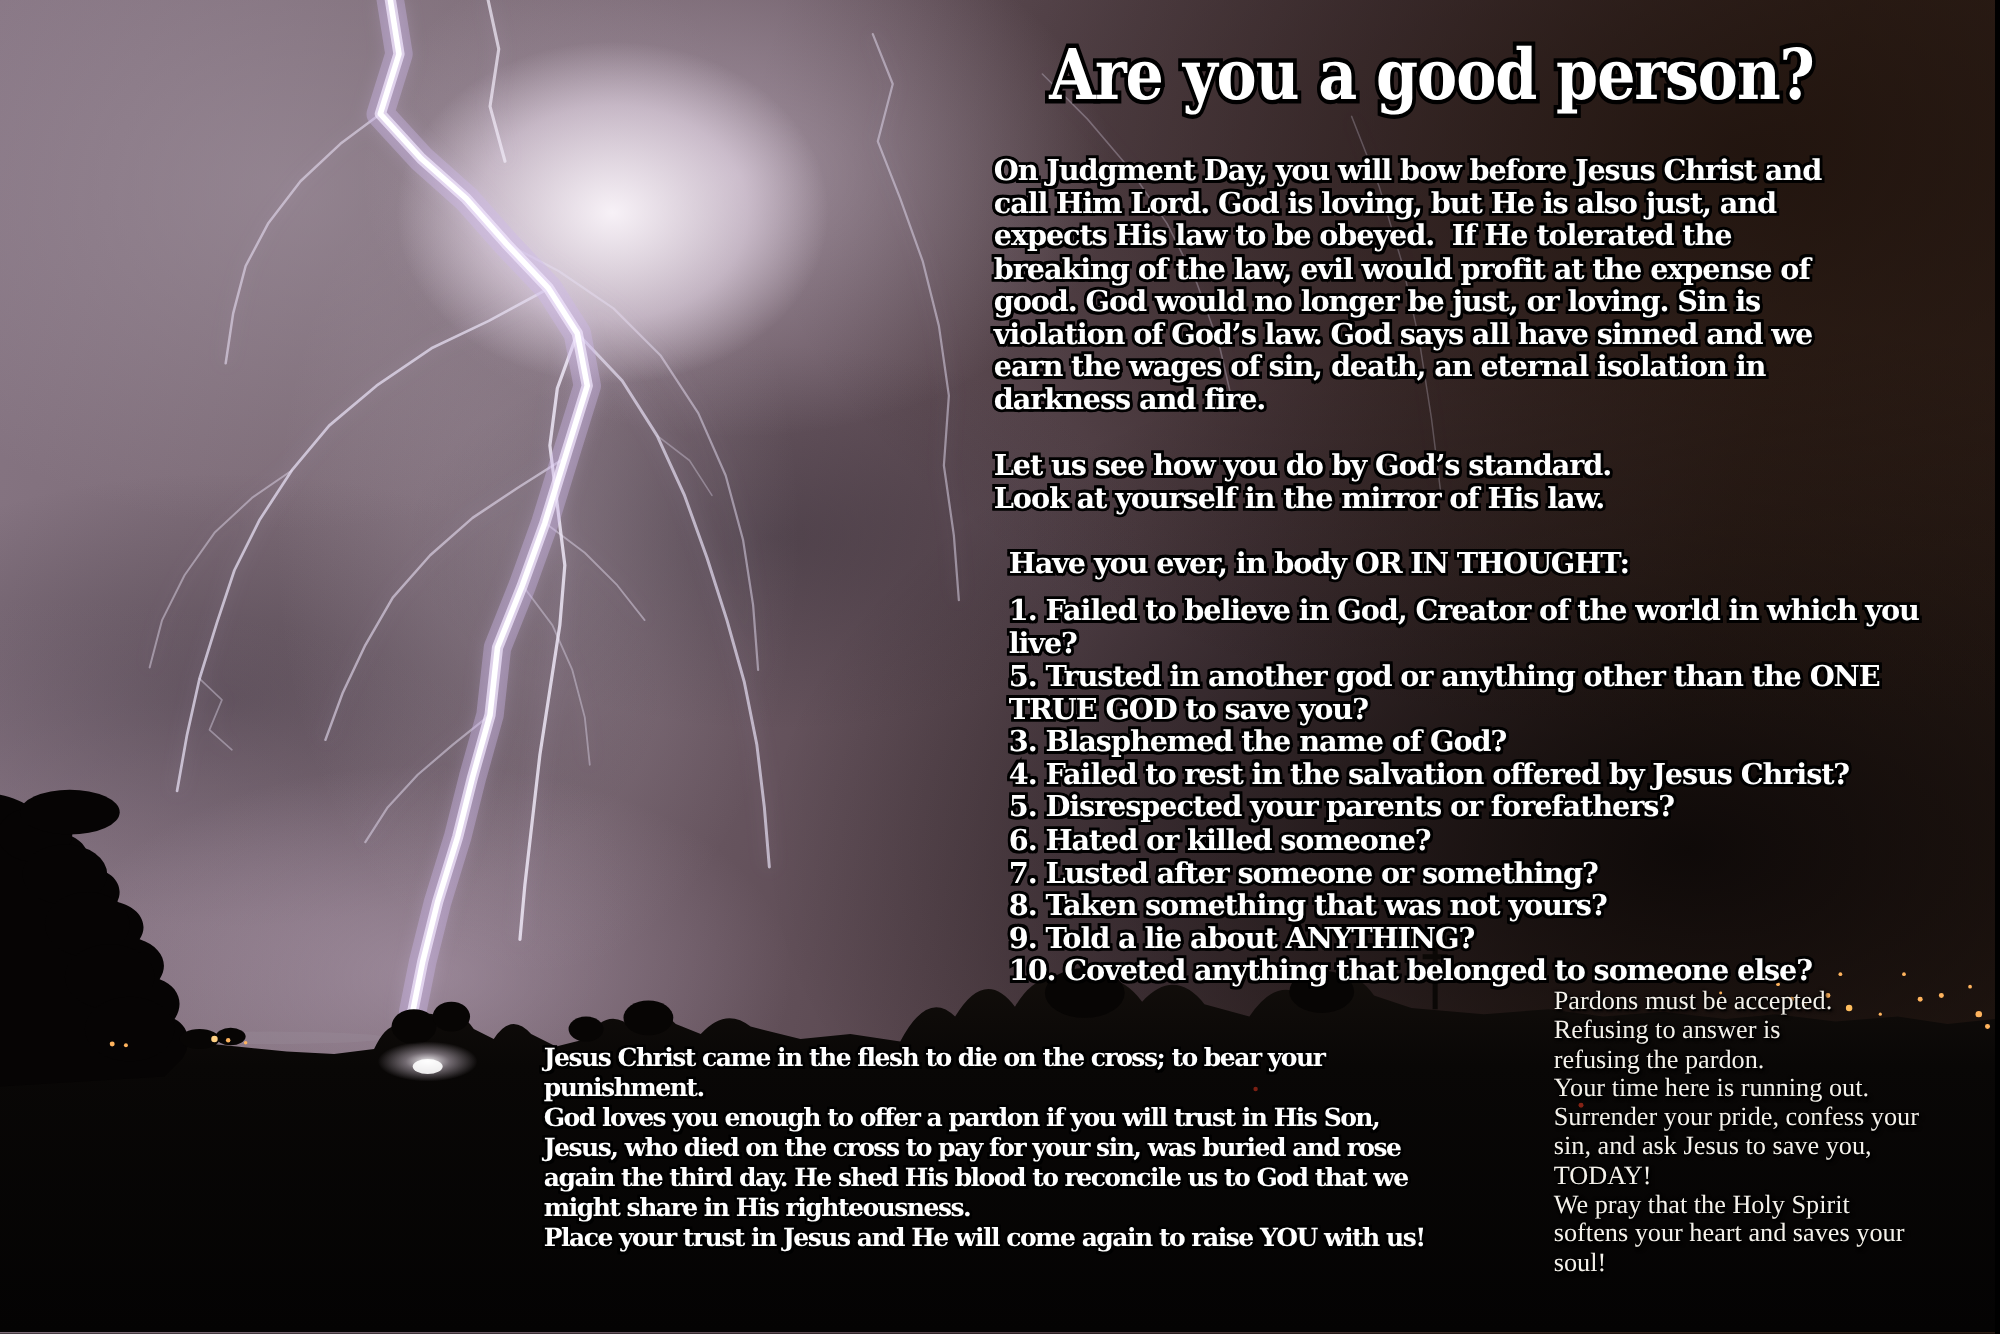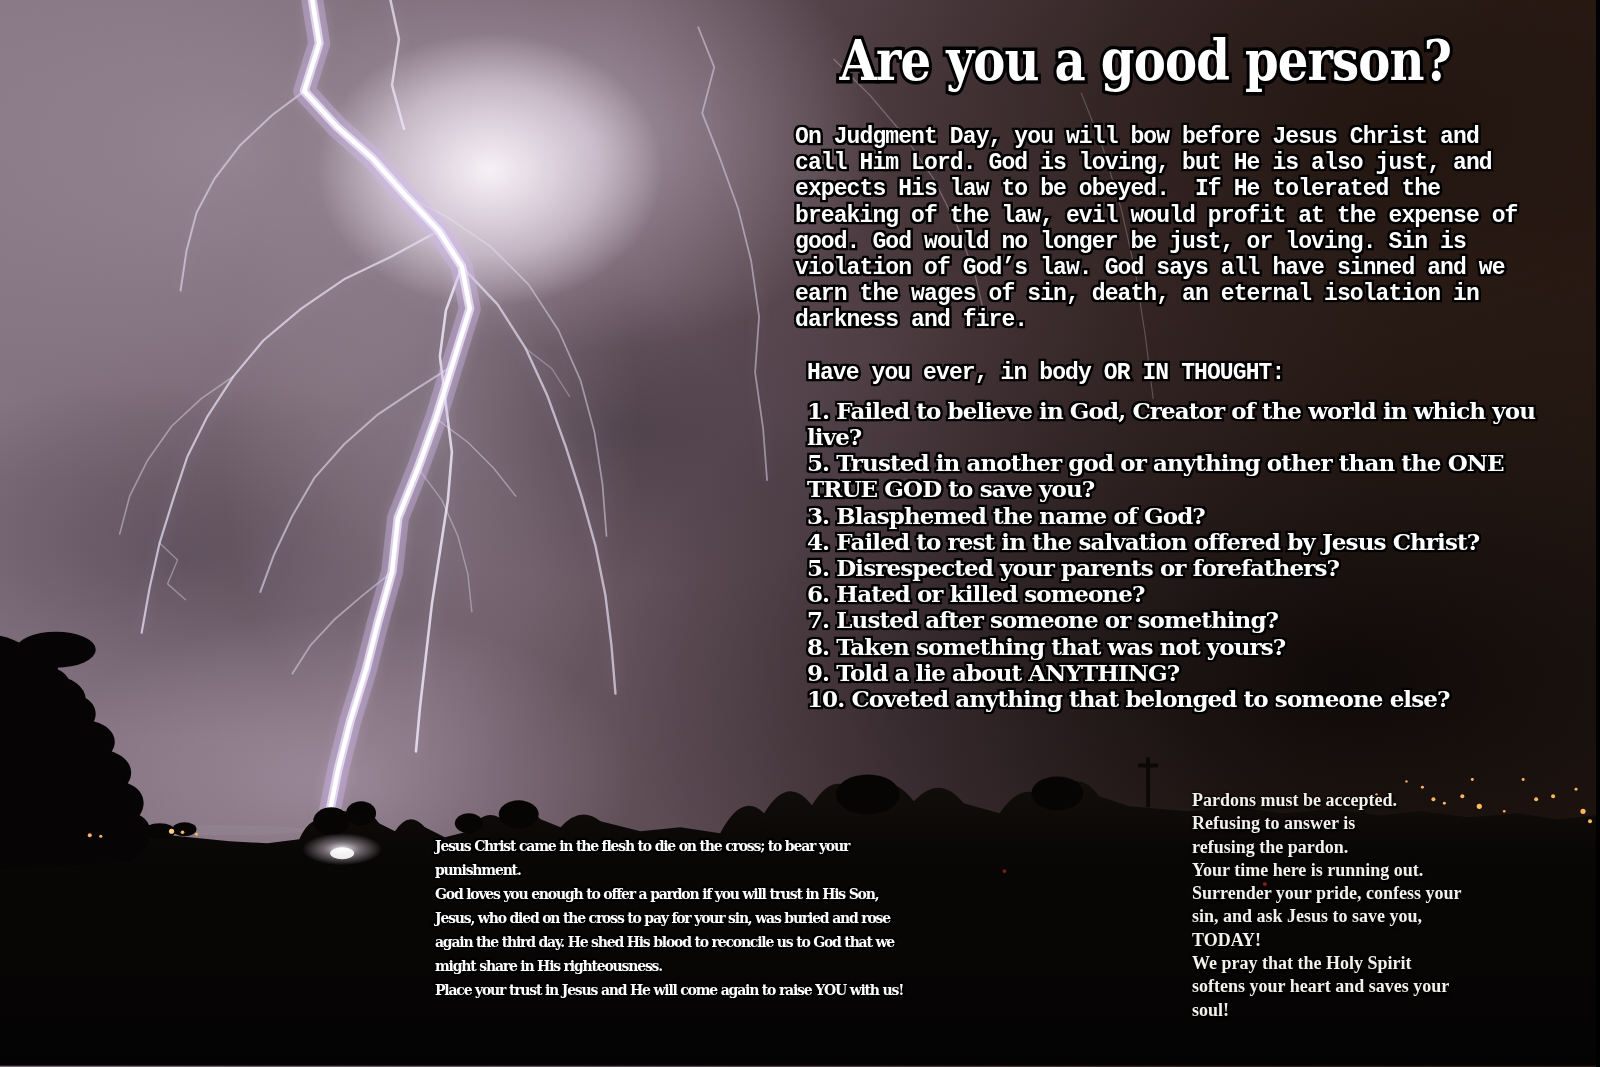--- a/index.html
+++ b/index.html
@@ -28,28 +28,28 @@
     text-shadow:2px 2px 0 #000,-2px -2px 0 #000,2px -2px 0 #000,-2px 2px 0 #000,
                 0 2px 0 #000,0 -2px 0 #000,2px 0 0 #000,-2px 0 0 #000;}
   .soft{color:#f4f1ea;font-family:"Liberation Serif", serif;font-weight:normal;
     text-shadow:2px 2px 3px #000,-1px -1px 2px rgba(0,0,0,.85),1px 2px 1px rgba(0,0,0,.9);}
   .title{left:790px;top:30px;width:706px;text-align:center;
     font-size:56px;line-height:60px;letter-spacing:-1px;
     transform:scaleX(.86);transform-origin:50% 50%;
     -webkit-text-stroke:7px #000;}
   .main-col{position:absolute;left:795px;top:124px;width:706px;
     font-size:23px;line-height:26.2px;letter-spacing:-0.9px;}
-  .main-col p{margin:0 0 26px 0;white-space:pre;font-family:Liberation Mono, monospace;}
+  .main-col p{margin:0 0 26px 0;white-space:pre;}
   .main-col .q-intro{margin:12px;}
   .q-list{list-style:none;margin:12px;padding:0;}
   .q-list li{white-space:pre;}
   .verdict{left:45px;top:846px;font-size:23px;line-height:24.5px;letter-spacing:-1.1px;}
-  .gospel{left:435px;top:834px;font-size:14px;line-height:24px;letter-spacing:-1.2px;
+  .gospel{left:435px;top:834px;font-size:20px;line-height:24px;letter-spacing:-1.2px;
     -webkit-text-stroke:4px #000;}
-  .pardon{left:1192px;top:789px;font-size:18px;line-height:23.3px;font-weight:bold;}
+  .pardon{left:1243px;top:789px;font-size:21px;line-height:23.3px;}
 </style>
 </head>
 <body>
 
 <div class="poster">
 
   <div class="sky"></div>
 
   <svg class="scene-svg bolt-svg" viewBox="0 0 1600 1067" aria-hidden="true">
     <g fill="none" stroke-linecap="round" stroke-linejoin="round">
@@ -149,20 +149,22 @@
 
   <div class="main-col">
     <p class="outlined">On Judgment Day, you will bow before Jesus Christ and
 call Him Lord. God is loving, but He is also just, and
 expects His law to be obeyed.  If He tolerated the
 breaking of the law, evil would profit at the expense of
 good. God would no longer be just, or loving. Sin is
 violation of God’s law. God says all have sinned and we
 earn the wages of sin, death, an eternal isolation in
 darkness and fire.</p>
+    <p class="outlined">Let us see how you do by God’s standard.
+Look at yourself in the mirror of His law.</p>
     <div>
       <p class="outlined q-intro">Have you ever, in body OR IN THOUGHT:</p>
       <ul class="q-list">
         <li class="outlined">1. Failed to believe in God, Creator of the world in which you
 live?</li>
         <li class="outlined">5. Trusted in another god or anything other than the ONE
 TRUE GOD to save you?</li>
         <li class="outlined">3. Blasphemed the name of God?</li>
         <li class="outlined">4. Failed to rest in the salvation offered by Jesus Christ?</li>
         <li class="outlined">5. Disrespected your parents or forefathers?</li>

